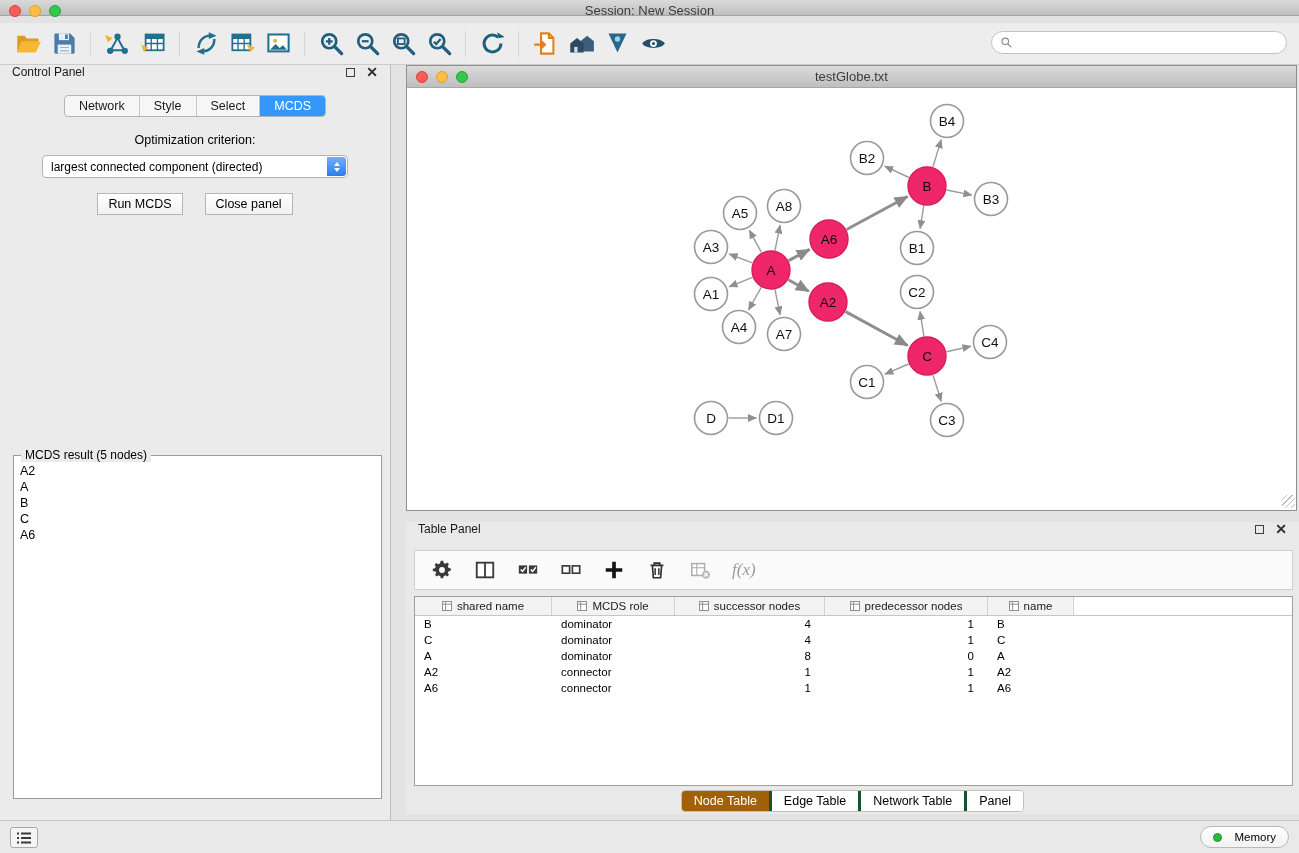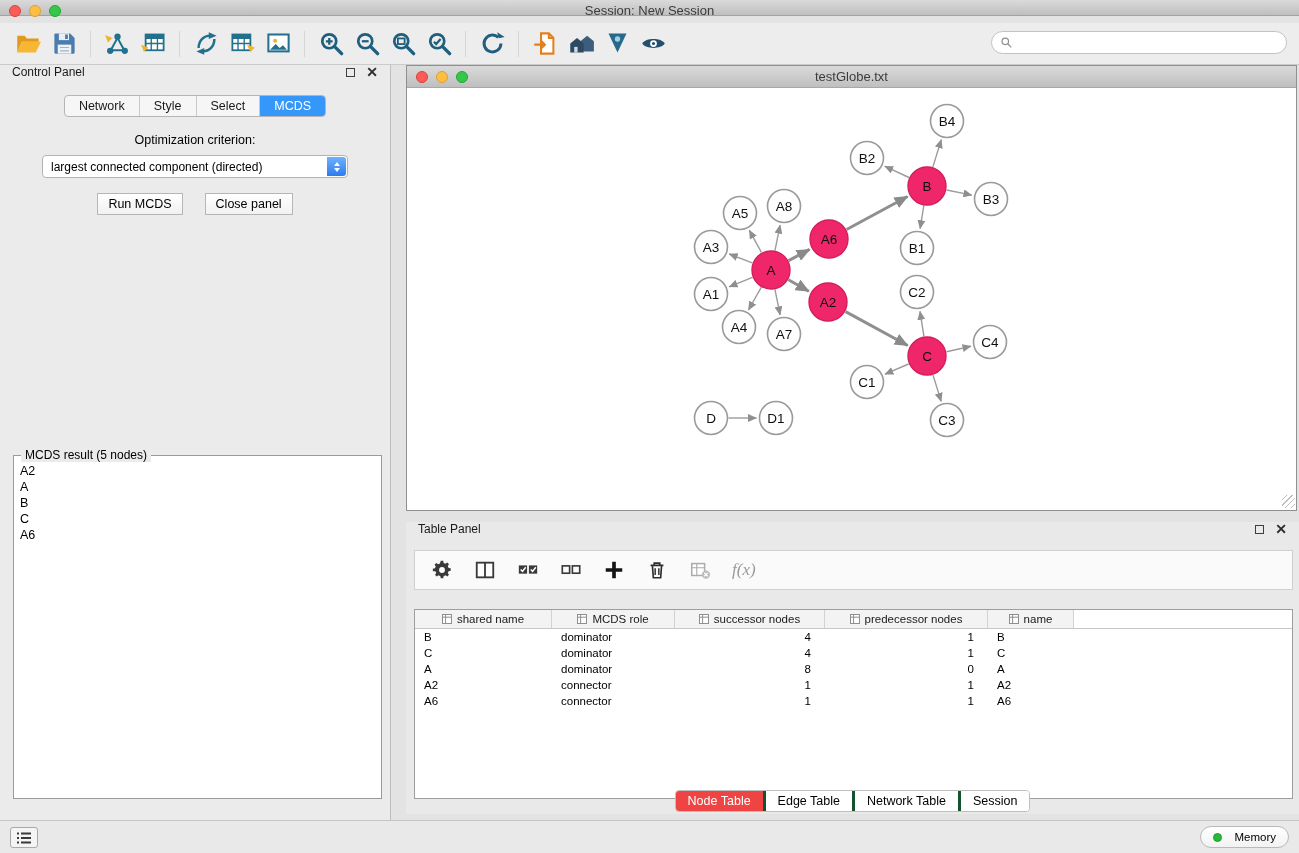--- a/index.html
+++ b/index.html
@@ -56,34 +56,34 @@
 .node{fill:#fefefe;stroke:#9a9a9a;stroke-width:1.6}
 .node.pink{fill:#f0266a;stroke:#d41e59;stroke-width:1.4}
 .nlabel{font-size:13.5px;fill:#101010;text-anchor:middle;font-family:"Liberation Sans",sans-serif}
 .net-grip{position:absolute;right:1px;bottom:1px;width:13px;height:13px;background:repeating-linear-gradient(135deg,transparent 0 3px,#bdbdbd 3px 4px)}
 
 
 .table-panel{position:absolute;left:406px;top:522px;width:893px;height:292px;background:#e9e9e9}
 .tp-toolbar{position:absolute;left:8px;top:28px;right:6px;height:40px;background:#fafafa;border:1px solid #cfcfcf;display:flex;align-items:center;gap:21px;padding:0 16px}
 .tp-toolbar svg{width:22px;height:22px;display:block}
 .fx{font-family:"Liberation Serif",serif;font-style:italic;color:#9a9a9a;font-size:17px}
-.tp-table{position:absolute;left:8px;top:87px;right:6px;height:190px;border:1px solid #9e9e9e;background:#fff;overflow:hidden}
+.tp-table{position:absolute;left:8px;top:74px;right:6px;height:190px;border:1px solid #9e9e9e;background:#fff;overflow:hidden}
 .thead{display:flex;height:19px;background:#fff;border-bottom:1px solid #c6c6c6;font-size:11.5px}
 .th{display:flex;align-items:center;justify-content:center;gap:5px;border-right:1px solid #d2d2d2;color:#1a1a1a;background:#f3f3f3}
 .hicon{width:10px;height:10px;flex:none}
 .tbody{font-size:11.5px}
 .tr{display:flex;height:16px;align-items:center}
 .td{padding-left:9px;color:#000;white-space:nowrap;overflow:hidden}
 .col0{width:137px}.col1{width:123px}.col2{width:150px}.col3{width:163px}.col4{width:86px}
 .td.col2,.td.col3{text-align:right;padding-right:14px;padding-left:0}
 .tp-tabs{position:absolute;left:0;right:0;top:268px;display:flex;justify-content:center}
 .tp-tabs-inner{display:flex;border:1px solid #bfbfbf;border-radius:4px;overflow:hidden;background:#fff}
 .tp-tab{padding:3px 12px;font-size:12.5px;border-left:3px solid #14532d;color:#000;background:#fff;white-space:nowrap}
 .tp-tab:first-child{border-left:none}
-.tp-tab.active{background:#ef4444;color:#fff}
+.tp-tab.active{background:#a16207;color:#fff}
 
 
 .statusbar{position:absolute;left:0;top:820px;width:1299px;height:33px;background:#e9e9e9;border-top:1px solid #c6c6c6}
 .sb-left{position:absolute;left:10px;top:6px;width:28px;height:21px;border:1px solid #a9a9a9;border-radius:3px;background:#f5f5f5;display:flex;align-items:center;justify-content:center}
 .sb-left svg{width:14px;height:12px}
 .memory-btn{position:absolute;right:10px;top:5px;height:22px;border:1px solid #b9b9b9;border-radius:11px;background:linear-gradient(#fff,#f2f2f2);display:flex;align-items:center;gap:12px;padding:0 12px;font-size:11.5px;color:#000}
 .mem-dot{width:9px;height:9px;border-radius:50%;background:#28b93b;border:1px solid #1f9a30}
 </style>
 </head>
 <body>
@@ -526,21 +526,21 @@
           <div class="td col3">1</div>
           <div class="td col4">A6</div>
         </div>
       </div>
   </div>
   <div class="tp-tabs">
     <div class="tp-tabs-inner">
         <div class="tp-tab active">Node Table</div>
         <div class="tp-tab">Edge Table</div>
         <div class="tp-tab">Network Table</div>
-        <div class="tp-tab">Session</div>
+        <div class="tp-tab">Panel</div>
       </div>
   </div>
 </div>
 
 <div class="statusbar">
   <span class="sb-left">
     <svg viewBox="0 0 14 12">
         <rect x="0" y="0.5" width="2" height="2" fill="#3a3a3a"></rect>
         <rect x="4" y="0.5" width="10" height="2" fill="#3a3a3a"></rect>
         <rect x="0" y="5" width="2" height="2" fill="#3a3a3a"></rect>

